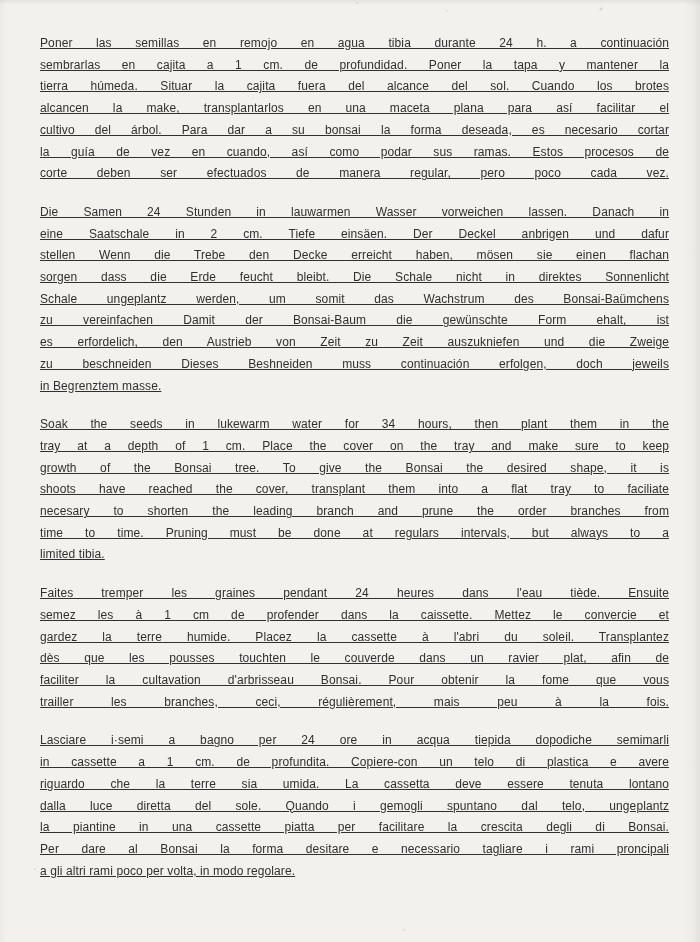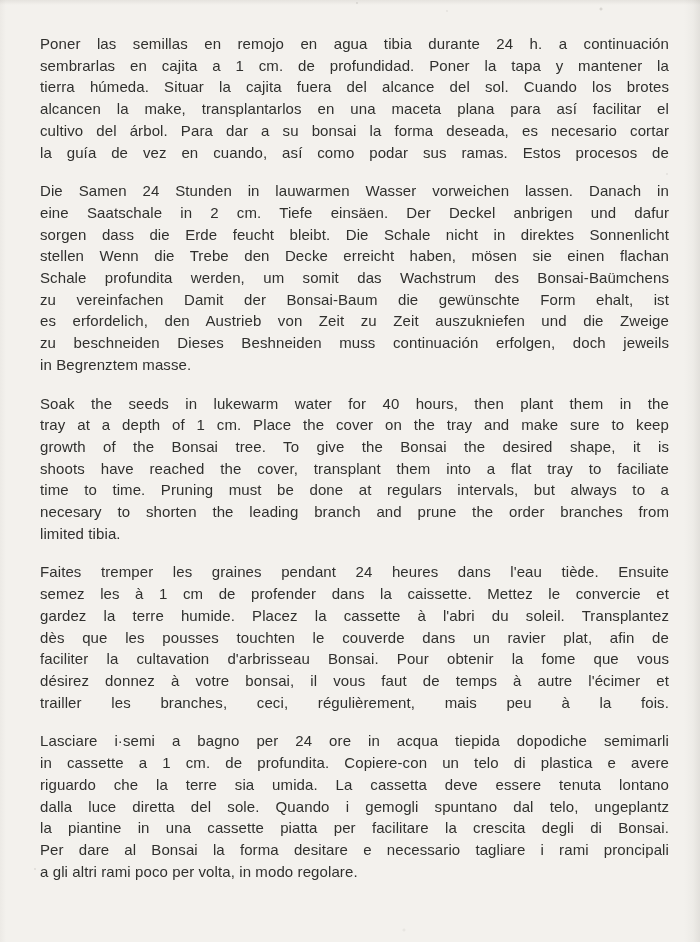--- a/index.html
+++ b/index.html
@@ -30,70 +30,71 @@
     position: absolute;
     left: 40px;
     top: 33px;
     width: 629px;
     color: #30302e;
   }
   .paragraph {
     margin: 0 0 17px 0;
   }
   .line {
-    font-size: 15px;
+    font-size: 12px;
     line-height: 21.7px;
     letter-spacing: 0.1px;
     white-space: normal;
     text-align: justify;
+    text-decoration: underline;
   }
   .line.just {
     text-align-last: justify;
   }
 </style>
 </head>
 <body>
 
 <div class="page">
   <div class="text-block">
       <div class="paragraph" lang="es">
         <div class="line just">Poner las semillas en remojo en agua tibia durante 24 h. a continuación</div>
         <div class="line just">sembrarlas en cajita a 1 cm. de profundidad. Poner la tapa y mantener la</div>
         <div class="line just">tierra húmeda. Situar la cajita fuera del alcance del sol. Cuando los brotes</div>
         <div class="line just">alcancen la make, transplantarlos en una maceta plana para así facilitar el</div>
         <div class="line just">cultivo del árbol. Para dar a su bonsai la forma deseada, es necesario cortar</div>
         <div class="line just">la guía de vez en cuando, así como podar sus ramas. Estos procesos de</div>
+        <div class="line just">corte deben ser efectuados de manera regular, pero poco cada vez.</div>
       </div>
       <div class="paragraph" lang="de">
         <div class="line just">Die Samen 24 Stunden in lauwarmen Wasser vorweichen lassen. Danach in</div>
         <div class="line just">eine Saatschale in 2 cm. Tiefe einsäen. Der Deckel anbrigen und dafur</div>
+        <div class="line just">stellen Wenn die Trebe den Decke erreicht haben, mösen sie einen flachan</div>
         <div class="line just">sorgen dass die Erde feucht bleibt. Die Schale nicht in direktes Sonnenlicht</div>
-        <div class="line just">stellen Wenn die Trebe den Decke erreicht haben, mösen sie einen flachan</div>
-        <div class="line just">Schale profundita werden, um somit das Wachstrum des Bonsai-Baümchens</div>
+        <div class="line just">Schale ungeplantz werden, um somit das Wachstrum des Bonsai-Baümchens</div>
         <div class="line just">zu vereinfachen Damit der Bonsai-Baum die gewünschte Form ehalt, ist</div>
         <div class="line just">es erfordelich, den Austrieb von Zeit zu Zeit auszukniefen und die Zweige</div>
         <div class="line just">zu beschneiden Dieses Beshneiden muss continuación erfolgen, doch jeweils</div>
         <div class="line">in Begrenztem masse.</div>
       </div>
       <div class="paragraph" lang="en">
-        <div class="line just">Soak the seeds in lukewarm water for 40 hours, then plant them in the</div>
+        <div class="line just">Soak the seeds in lukewarm water for 34 hours, then plant them in the</div>
         <div class="line just">tray at a depth of 1 cm. Place the cover on the tray and make sure to keep</div>
         <div class="line just">growth of the Bonsai tree. To give the Bonsai the desired shape, it is</div>
         <div class="line just">shoots have reached the cover, transplant them into a flat tray to faciliate</div>
+        <div class="line just">necesary to shorten the leading branch and prune the order branches from</div>
         <div class="line just">time to time. Pruning must be done at regulars intervals, but always to a</div>
-        <div class="line just">necesary to shorten the leading branch and prune the order branches from</div>
         <div class="line">limited tibia.</div>
       </div>
       <div class="paragraph" lang="fr">
         <div class="line just">Faites tremper les graines pendant 24 heures dans l'eau tiède. Ensuite</div>
         <div class="line just">semez les à 1 cm de profender dans la caissette. Mettez le convercie et</div>
         <div class="line just">gardez la terre humide. Placez la cassette à l'abri du soleil. Transplantez</div>
         <div class="line just">dès que les pousses touchten le couverde dans un ravier plat, afin de</div>
         <div class="line just">faciliter la cultavation d'arbrisseau Bonsai. Pour obtenir la fome que vous</div>
-        <div class="line just">désirez donnez à votre bonsai, il vous faut de temps à autre l'écimer et</div>
         <div class="line just">trailler les branches, ceci, régulièrement, mais peu à la fois.</div>
       </div>
       <div class="paragraph" lang="it">
         <div class="line just">Lasciare i·semi a bagno per 24 ore in acqua tiepida dopodiche semimarli</div>
         <div class="line just">in cassette a 1 cm. de profundita. Copiere-con un telo di plastica e avere</div>
         <div class="line just">riguardo che la terre sia umida. La cassetta deve essere tenuta lontano</div>
         <div class="line just">dalla luce diretta del sole. Quando i gemogli spuntano dal telo, ungeplantz</div>
         <div class="line just">la piantine in una cassette piatta per facilitare la crescita degli di Bonsai.</div>
         <div class="line just">Per dare al Bonsai la forma desitare e necessario tagliare i rami proncipali</div>
         <div class="line">a gli altri rami poco per volta, in modo regolare.</div>

